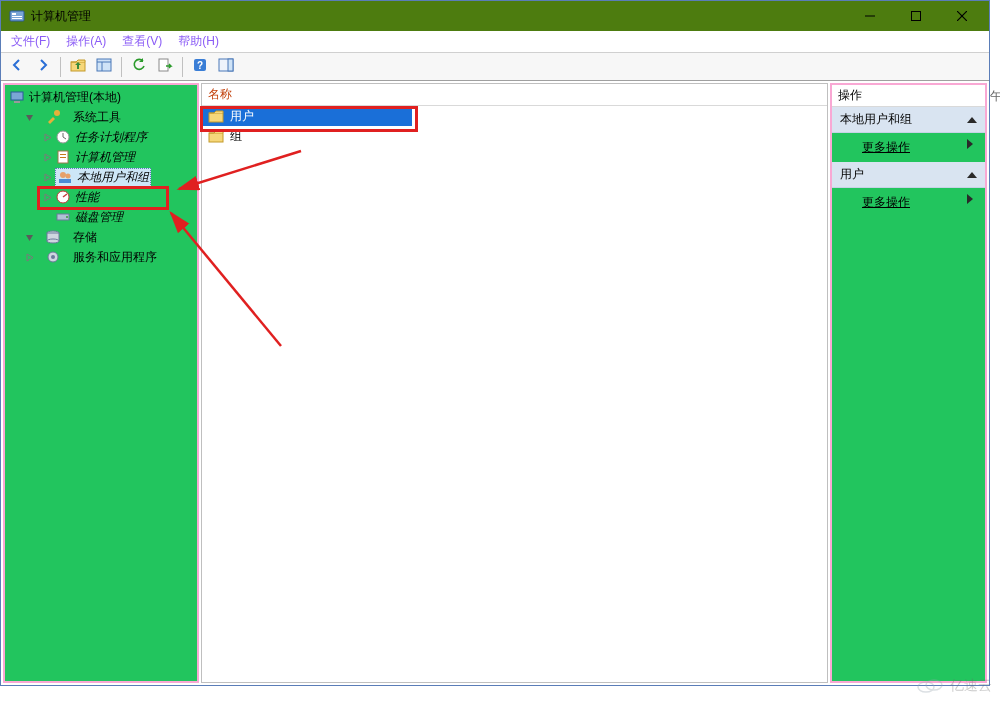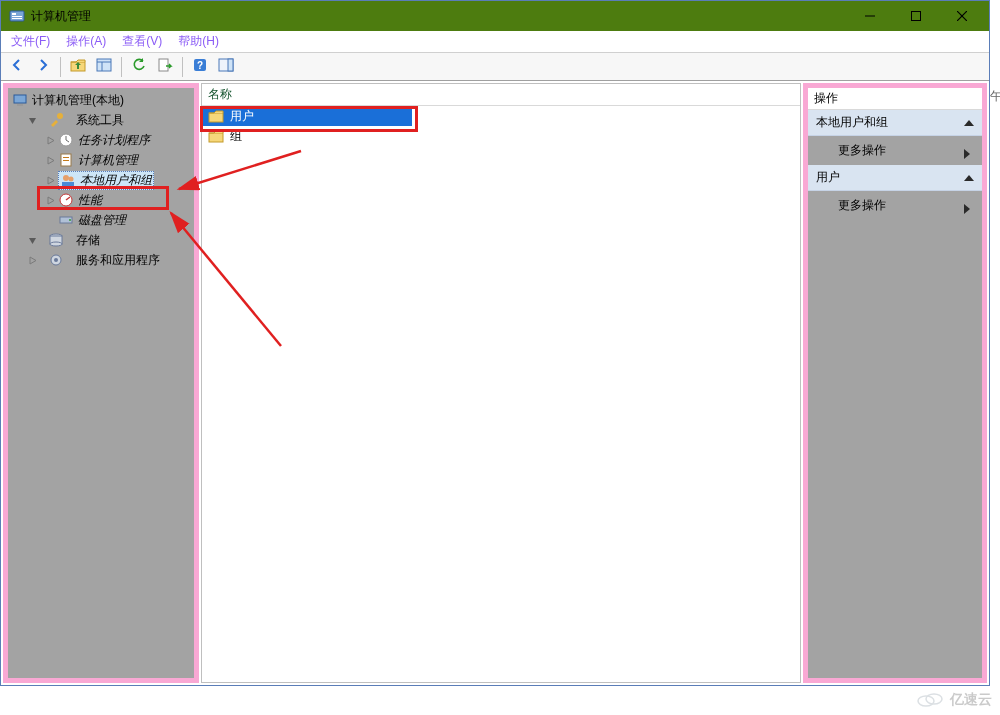--- a/index.html
+++ b/index.html
@@ -14,55 +14,55 @@
   .titlebar .winbtn svg { width: 10px; height: 10px; }
   
   .menubar { height: 22px; display: flex; align-items: center; padding: 0 4px; gap: 4px; border-bottom: 1px solid #d0d0d0; }
   .menubar .menuitem { padding: 2px 6px; color: #8b5cf6; }
   
   .toolbar { height: 28px; display: flex; align-items: center; padding: 0 4px; gap: 2px; border-bottom: 1px solid #a0a0a0; background: #f7f7f7; }
   .toolbar .tbtn { width: 24px; height: 24px; display: flex; align-items: center; justify-content: center; border: 1px solid transparent; }
   .toolbar .sep { width: 1px; height: 20px; background: #c0c0c0; margin: 0 3px; }
   
   .body { display: flex; height: calc(100% - 30px - 22px - 28px); }
-  .pane { border: 5px solid #f9a8d4; background: #a3a3a3; overflow: hidden; }
+  .pane { border: 2px solid #f9a8d4; background: #22c55e; overflow: hidden; }
   .tree-pane { width: 196px; margin: 2px 2px 2px 2px; }
   .center-wrap { flex: 1; display: flex; flex-direction: column; margin: 2px 2px 2px 0; }
   .center-pane { flex: 1; border: 1px solid #bfbfbf; background: #fff; position: relative; }
-  .actions-pane { width: 184px; margin: 2px 2px 2px 0; display: flex; flex-direction: column; }
+  .actions-pane { width: 157px; margin: 2px 2px 2px 0; display: flex; flex-direction: column; }
   
   .tree { padding: 2px 0; }
   .tree-row { display: flex; align-items: center; height: 20px; padding-right: 4px; white-space: nowrap; }
   .tree-row.selected .label-wrap { background: #cde6f7; border: 1px dotted #5a7db8; padding: 0 1px; }
   .tree-row .label-wrap { display: inline-flex; align-items: center; padding: 0 2px; }
   .exp { width: 12px; height: 12px; display: inline-flex; align-items: center; justify-content: center; color: #5a5a5a; margin-right: 2px; flex: 0 0 auto; }
   .exp svg { width: 9px; height: 9px; }
   .ticon { width: 16px; height: 16px; margin-right: 4px; flex: 0 0 auto; }
   .indent-1 { padding-left: 4px; }
   .indent-2 { padding-left: 18px; gap: 8px; }
   .indent-3 { padding-left: 36px; font-style: italic; }
   
   .list-header { height: 22px; border-bottom: 1px solid #d9d9d9; display: flex; align-items: center; background: #fff; }
-  .list-header .col { padding: 0 6px; flex: 1; color: #14532d; }
+  .list-header .col { padding: 0 6px; flex: 1; color: #c2410c; }
   .list-body { padding: 0; }
   .list-row { display: flex; align-items: center; height: 20px; padding: 0 6px; }
   .list-row .ticon { margin-right: 6px; }
   .list-row.selected { background: #1a6fd8; color: #fff; }
   
   .hl-box { position: absolute; border: 3px solid #e02020; pointer-events: none; }
   
   .actions-header { height: 22px; border-bottom: 1px solid #d9d9d9; background: #fff; display: flex; align-items: center; padding: 0 6px; }
   .actions-section { background: #d9e4f1; display: flex; align-items: center; justify-content: space-between; padding: 4px 8px; border-bottom: 1px solid #c6d3e6; }
   .actions-section .arrow-up { width: 0; height: 0; border-left: 5px solid transparent; border-right: 5px solid transparent; border-bottom: 6px solid #2a2a2a; }
-  .actions-link { display: flex; align-items: flex-end; justify-content: space-between; padding: 6px 12px 6px 30px; color: #000; }
+  .actions-link { display: flex; align-items: flex-start; justify-content: space-between; padding: 6px 12px 6px 30px; color: #000; text-decoration: underline; }
   .actions-link .arrow-right { width: 0; height: 0; border-top: 5px solid transparent; border-bottom: 5px solid transparent; border-left: 6px solid #2a2a2a; }
   
   .overlay { position: absolute; inset: 0; pointer-events: none; }
   
-  .watermark { position: absolute; right: 8px; bottom: 6px; opacity: 0.35; display: flex; align-items: center; gap: 6px; color: #6a6a6a; font-size: 14px; font-weight: bold; }
+  .watermark { position: absolute; right: 8px; bottom: 20px; opacity: 0.35; display: flex; align-items: center; gap: 6px; color: #6a6a6a; font-size: 14px; }
   .watermark svg { width: 28px; height: 18px; }
   
   .rightedge { position: absolute; right: 0; top: 88px; width: 10px; height: 320px; }
 </style>
 </head>
 <body>
 
 <div class="window">
 
   <div class="titlebar">

